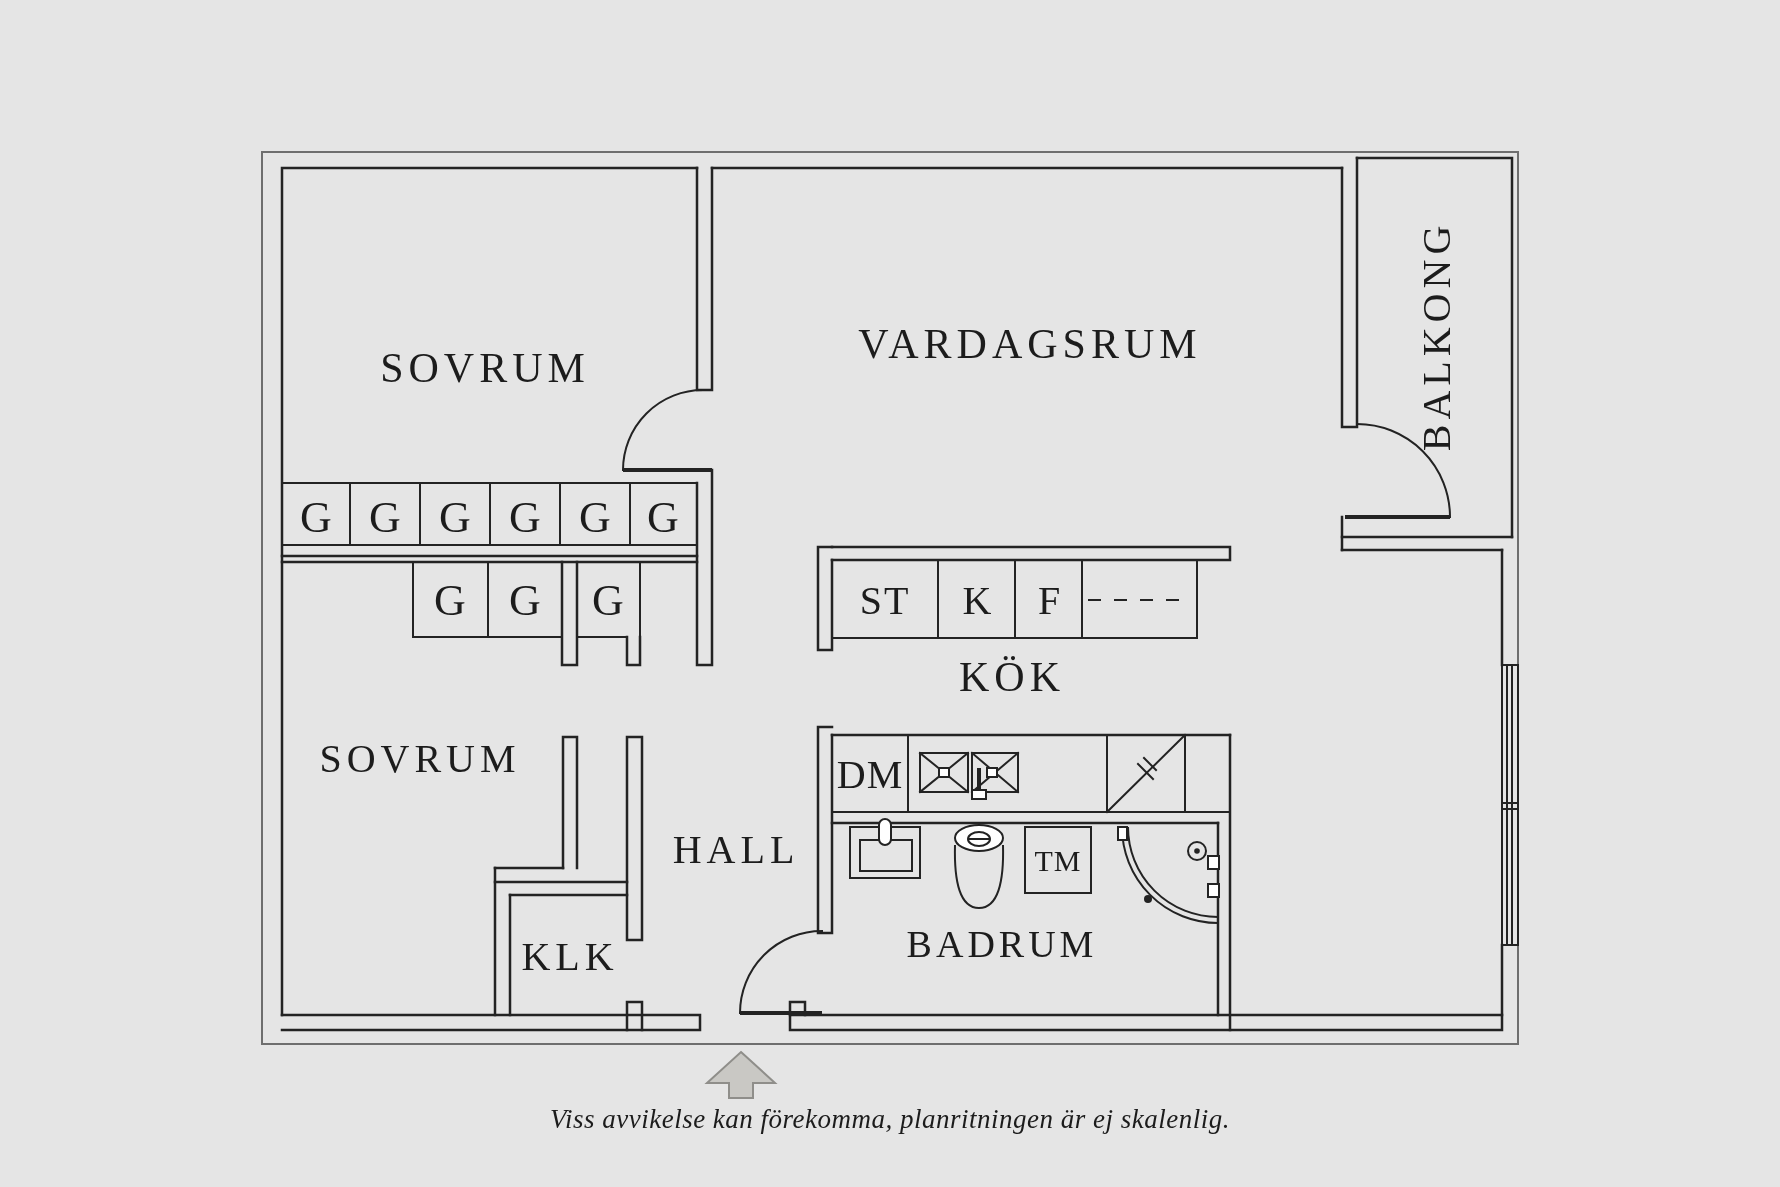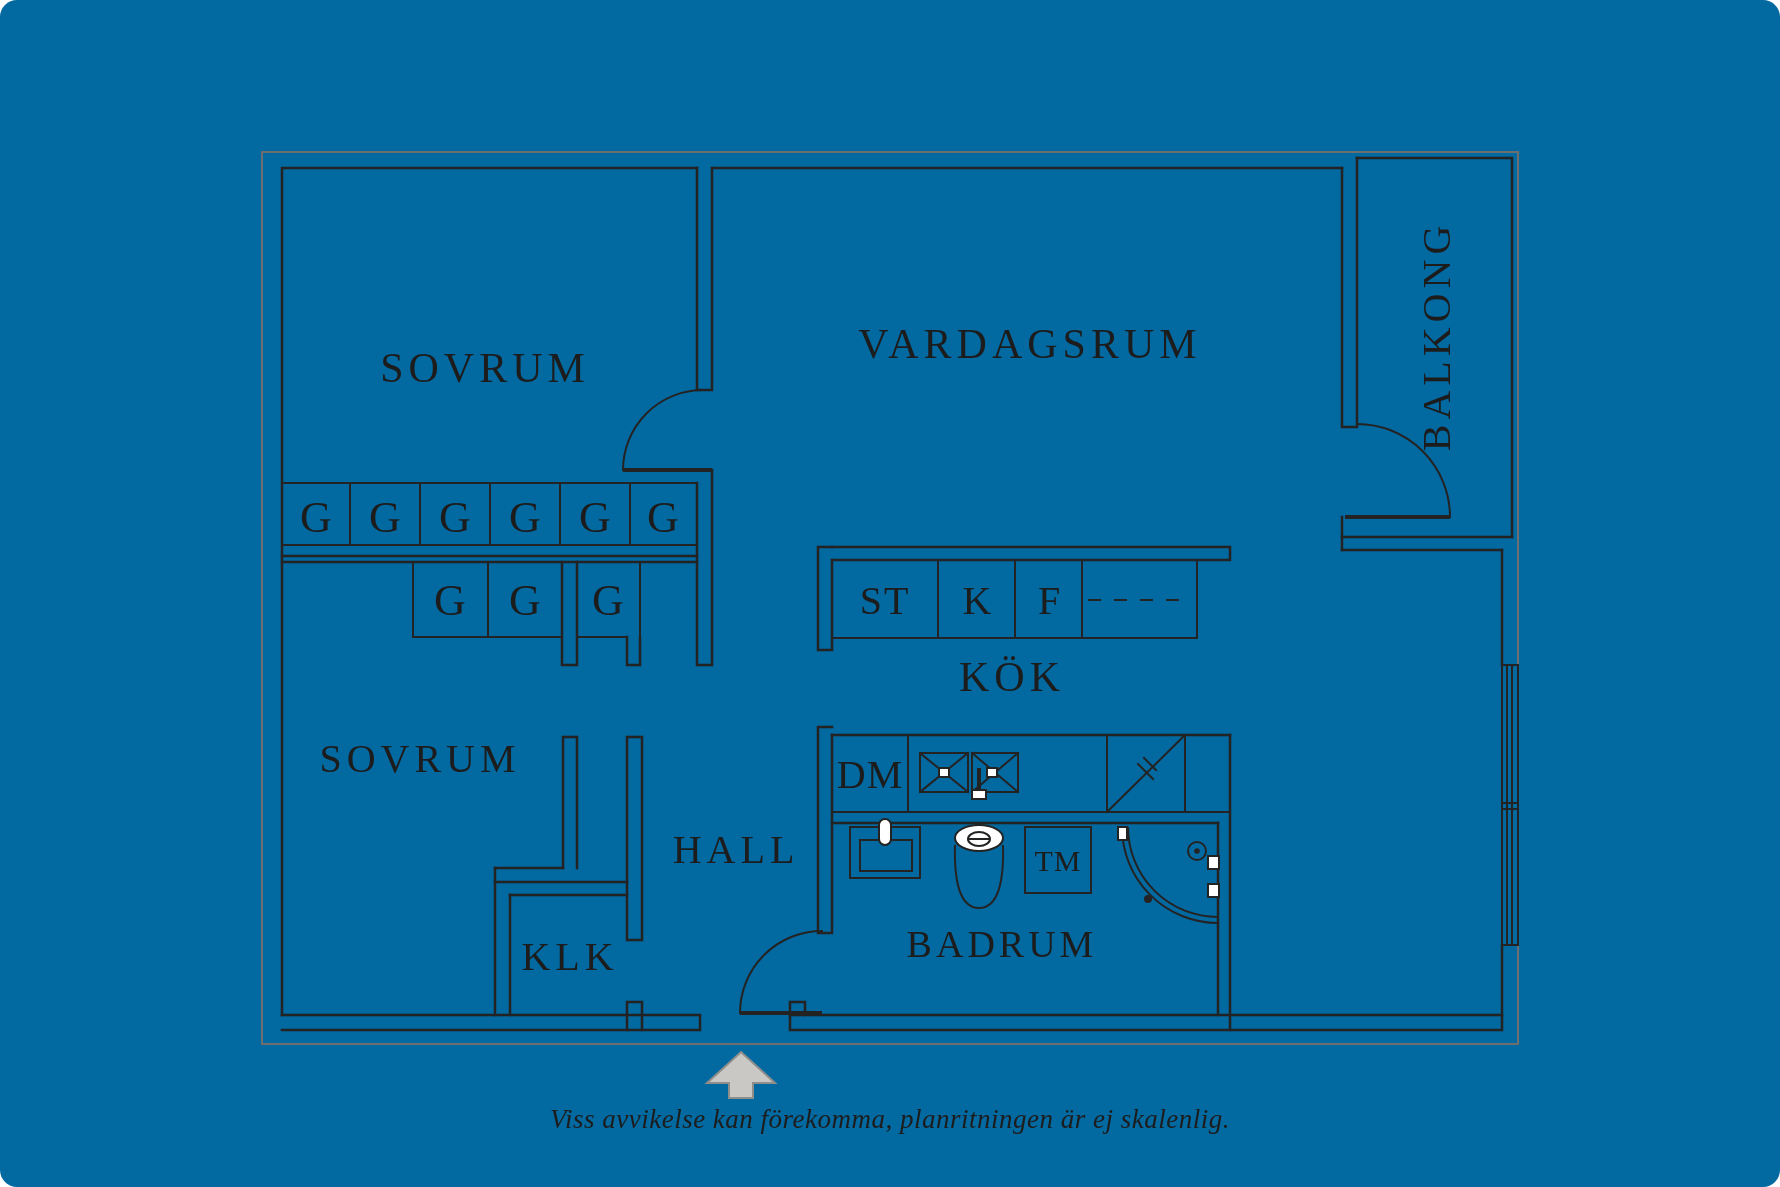--- a/index.html
+++ b/index.html
@@ -4,23 +4,22 @@
 <style>
   html, body {
     margin: 0;
     padding: 0;
     background: #ffffff;
   }
   .stage {
     position: relative;
     width: 1780px;
     height: 1187px;
-    background: #0369a1;
+    background: #e5e5e5;
     font-family: "Liberation Serif", "DejaVu Serif", serif;
-    border-radius: 17px;
   }
   svg { display: block; }
   .wall      { stroke: #232323; stroke-width: 2.5; fill: none; stroke-linecap: square; }
   .thin      { stroke: #232323; stroke-width: 2;   fill: none; stroke-linecap: square; }
   .outerline { stroke: #6e6e6e; stroke-width: 2;   fill: none; }
   .leaf      { stroke: #232323; stroke-width: 4;   fill: none; stroke-linecap: butt; }
   .dash      { stroke: #232323; stroke-width: 2;   fill: none; stroke-dasharray: 13 13; }
   .fixture   { stroke: #232323; stroke-width: 2;   fill: none; }
   .whitefill { fill: #ffffff; }
   .blackfill { fill: #232323; stroke: none; }

